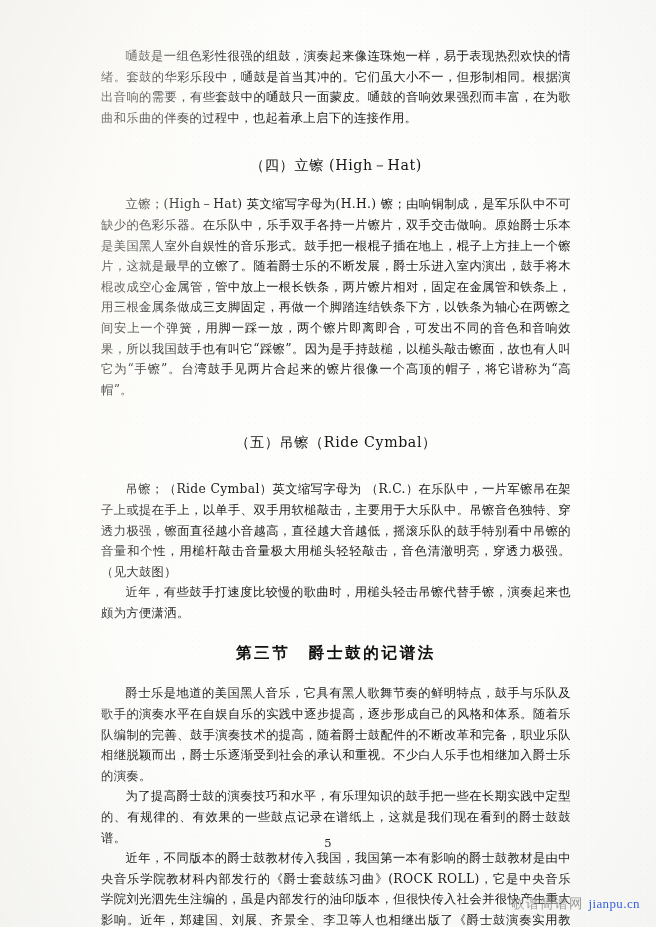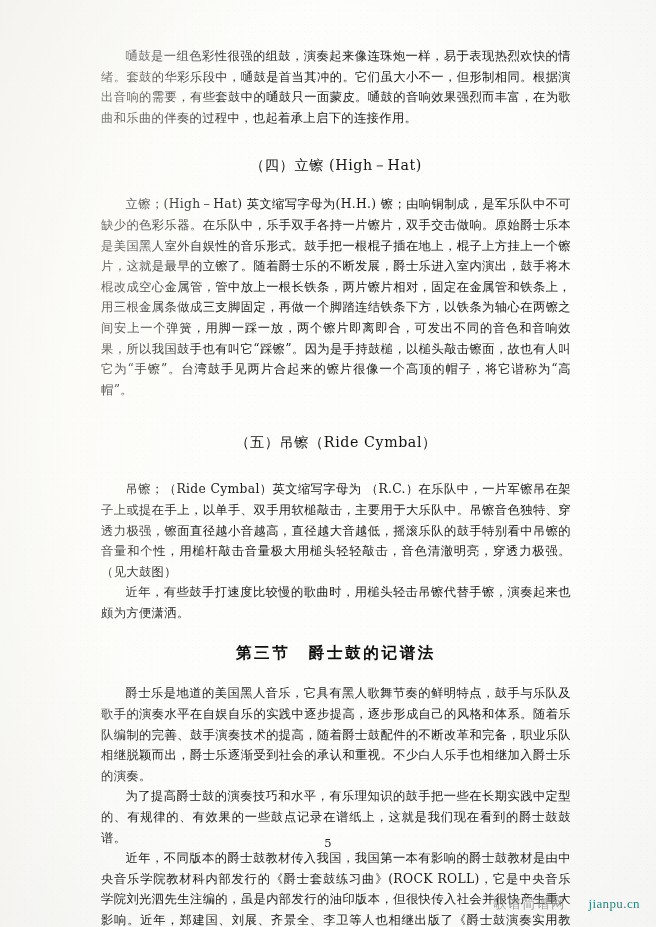--- a/index.html
+++ b/index.html
@@ -80,33 +80,33 @@
     font-size: 11.5px;
     color: #222;
     font-family: "DejaVu Serif", "Liberation Serif", serif;
   }
   .watermark {
     position: absolute;
     right: 16px;
     bottom: 14px;
     display: flex;
     align-items: baseline;
-    gap: 23px;
+    gap: 5px;
     opacity: 0.88;
     z-index: 6;
   }
   .watermark .wm-cn {
     font-size: 13.5px;
     color: #8e8e8e;
     letter-spacing: 1px;
     font-family: "DejaVu Serif", "Liberation Serif", serif;
   }
   .watermark .wm-en {
     font-size: 13px;
-    color: #0f766e;
+    color: #1d4ed8;
     letter-spacing: 0.4px;
     font-family: "Liberation Serif", serif;
     margin-top: 20px;
   }
   
   .noise {
     position: absolute;
     inset: 0;
     z-index: 4;
     pointer-events: none;

